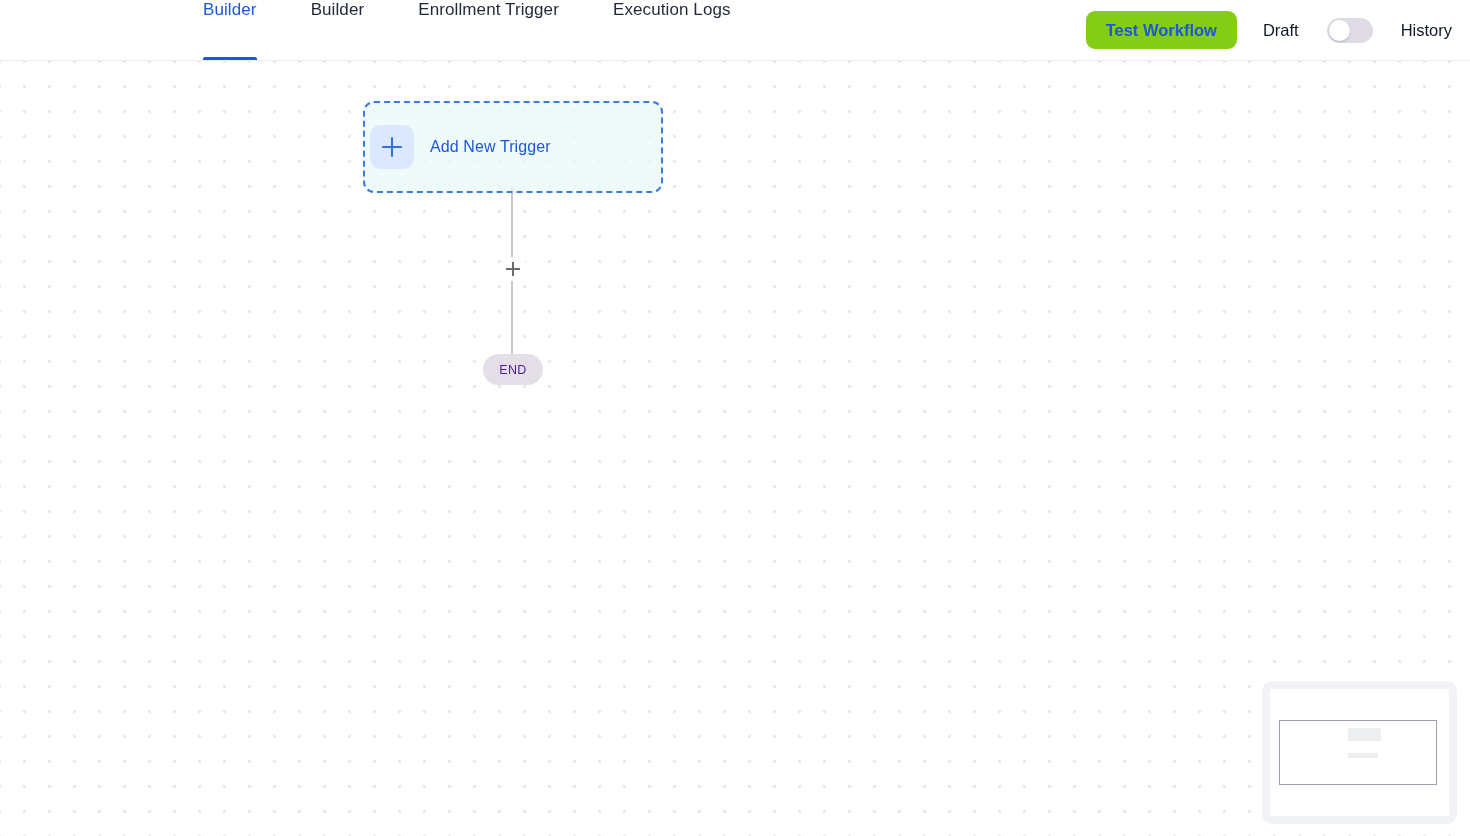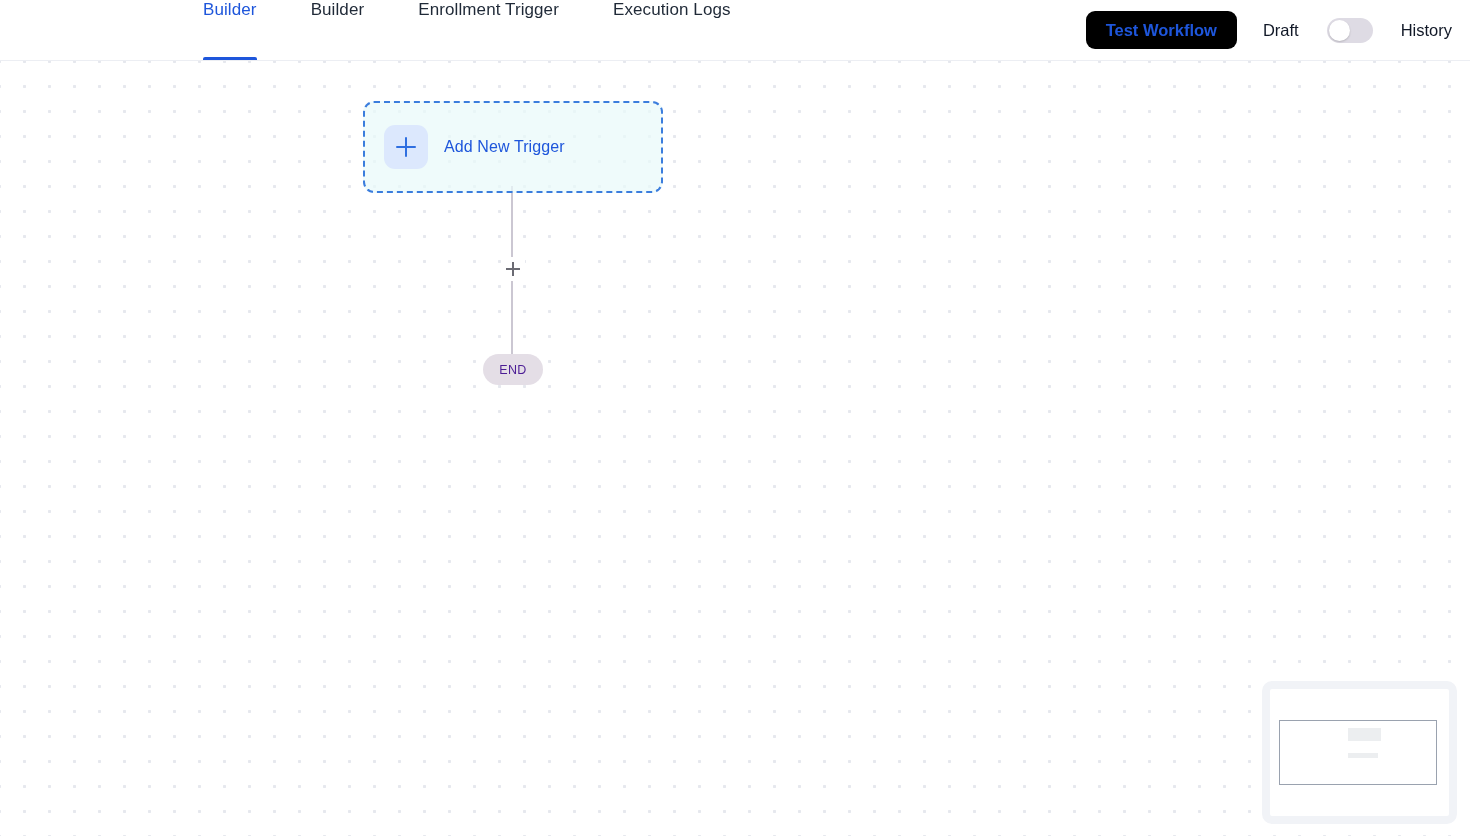--- a/index.html
+++ b/index.html
@@ -72,21 +72,21 @@
     position: absolute;
     right: 18px;
     top: 0;
     height: 60px;
     display: flex;
     align-items: center;
     gap: 26px;
   }
 
   .test-workflow-btn {
-    background: #000000;
+    background: #84cc16;
     color: #1e56db;
     font-size: 16.5px;
     font-weight: bold;
     border: none;
     border-radius: 9px;
     padding: 11px 20px;
     cursor: pointer;
     font-family: "Liberation Sans", sans-serif;
     line-height: 1;
   }
@@ -176,21 +176,21 @@
     position: absolute;
     left: 363px;
     top: 40px;
     width: 300px;
     height: 92px;
     background: rgba(233, 250, 250, 0.72);
     border: 2px dashed #3b7ddd;
     border-radius: 11px;
     display: flex;
     align-items: center;
-    padding-left: 19px;
+    padding-left: 5px;
     gap: 16px;
     cursor: pointer;
     z-index: 4;
   }
 
   .trigger-icon {
     width: 44px;
     height: 44px;
     border-radius: 11px;
     background: #dce8fd;

